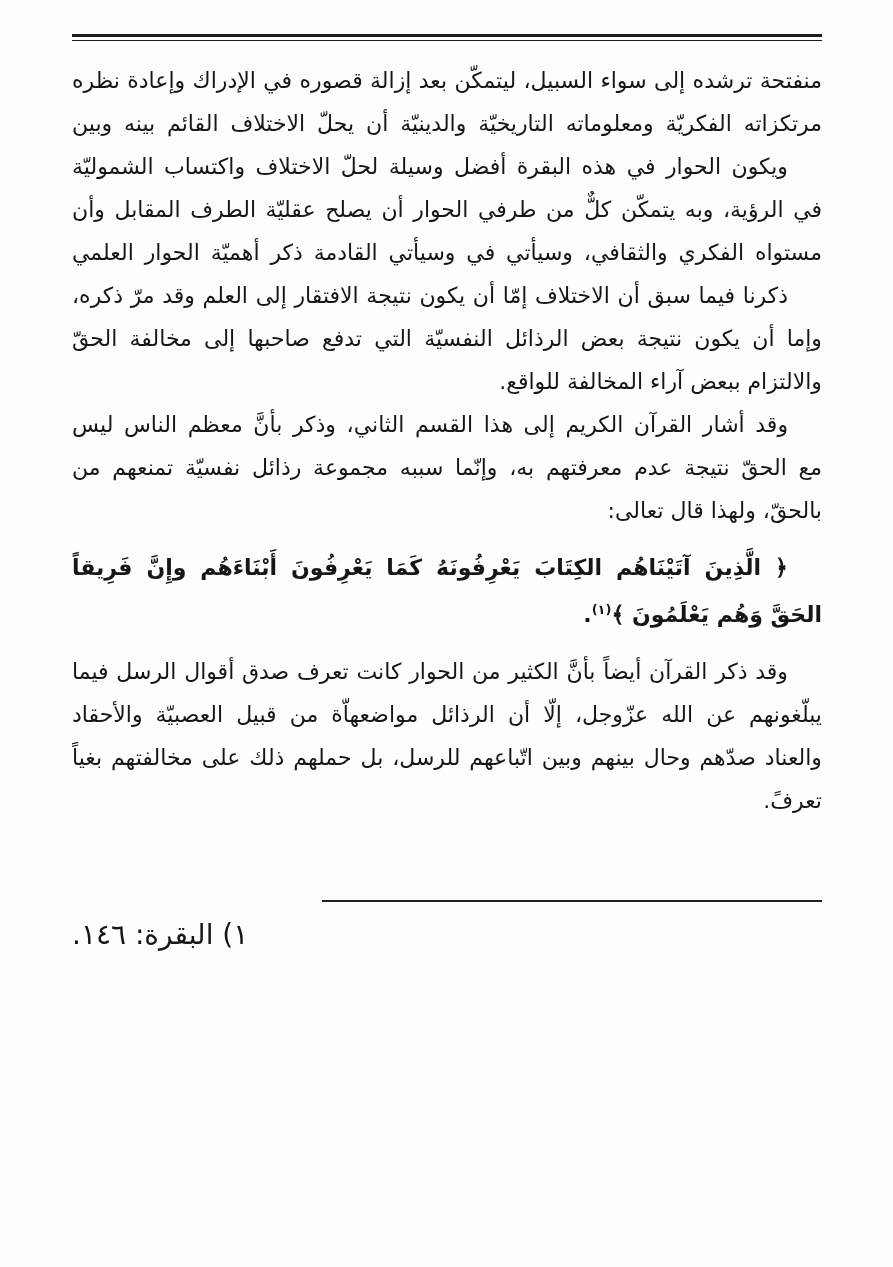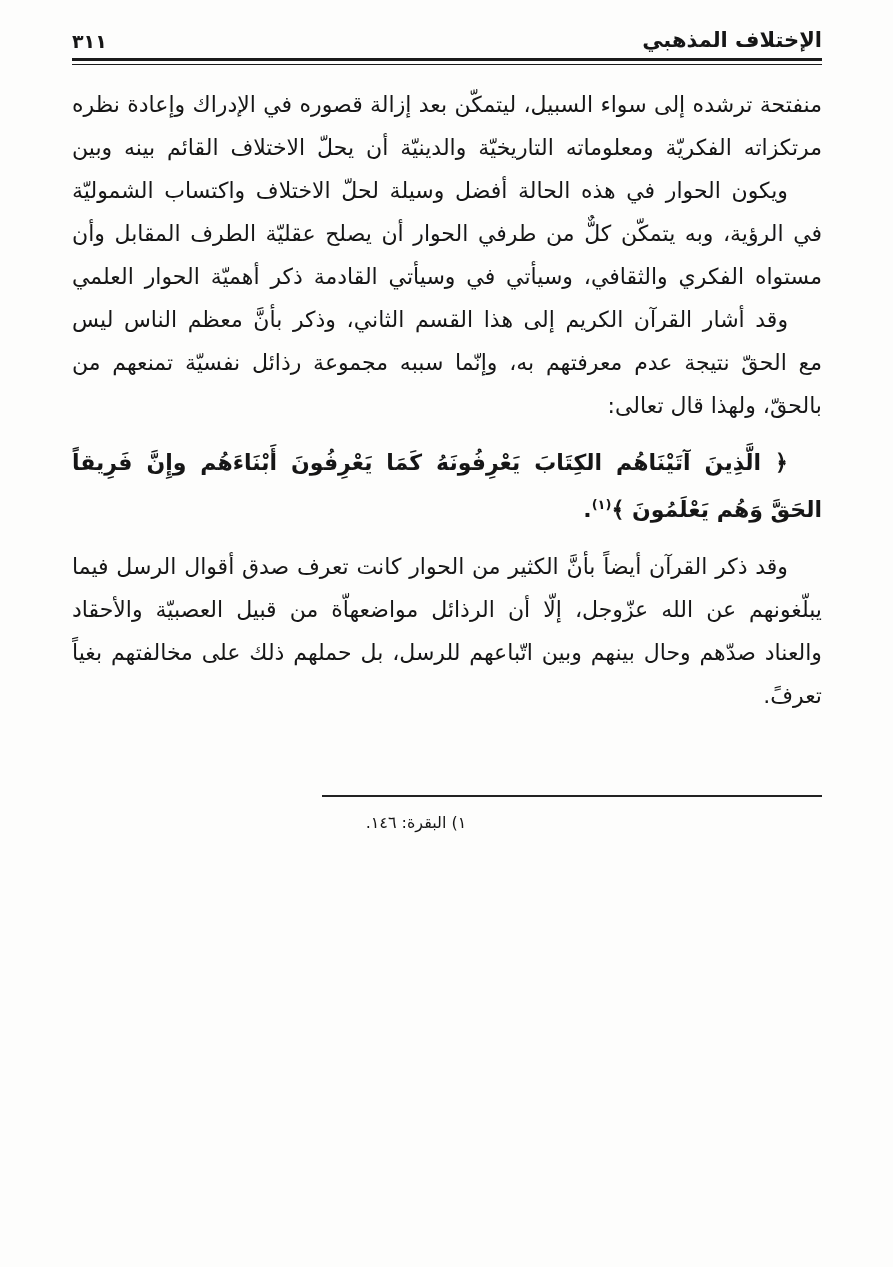--- a/index.html
+++ b/index.html
@@ -66,49 +66,50 @@
 
   
   .footnote-rule {
     margin-top: 78px;
     width: 500px;          
     border-top: 2px solid #222222;
   }
   .footnote-text {
     margin-top: 16px;
     margin-right: 62px;
-    font-size: 16px;
-    text-align: center;
+    font-size: 28px;
+    text-align: left;
   }
 </style>
 </head>
 <body>
 
 <div class="page">
 
-  <div class="header-row">
-    <span class="page-number">٣١١</span>
-    <span class="book-title">الإختلاف المذهبي</span>
-  </div>
   <div class="header-rule"></div>
 
   <div class="body-text">
 
     <p class="para">
       <span class="line">منفتحة ترشده إلى سواء السبيل، ليتمكّن بعد إزالة قصوره في الإدراك وإعادة نظره في</span>
       <span class="line">مرتكزاته الفكريّة ومعلوماته التاريخيّة والدينيّة أن يحلّ الاختلاف القائم بينه وبين</span>
     </p>
 
     <p class="para">
-      <span class="line indent">ويكون الحوار في هذه الحالة أفضل وسيلة لحلّ الاختلاف واكتساب الشموليّة</span>
+      <span class="line indent">ويكون الحوار في هذه البقرة أفضل وسيلة لحلّ الاختلاف واكتساب الشموليّة</span>
       <span class="line">في الرؤية، وبه يتمكّن كلٌّ من طرفي الحوار أن يصلح عقليّة الطرف المقابل وأن يرفع</span>
       <span class="line">مستواه الفكري والثقافي، وسيأتي في وسيأتي القادمة ذكر أهميّة الحوار العلمي</span>
     </p>
 
 
+    <p class="para">
+      <span class="line indent">ذكرنا فيما سبق أن الاختلاف إمّا أن يكون نتيجة الافتقار إلى العلم وقد مرّ ذكره،</span>
+      <span class="line">وإما أن يكون نتيجة بعض الرذائل النفسيّة التي تدفع صاحبها إلى مخالفة الحقّ</span>
+      <span class="line end">والالتزام ببعض آراء المخالفة للواقع.</span>
+    </p>
 
     <p class="para">
       <span class="line indent">وقد أشار القرآن الكريم إلى هذا القسم الثاني، وذكر بأنَّ معظم الناس ليس خلافهم</span>
       <span class="line">مع الحقّ نتيجة عدم معرفتهم به، وإنّما سببه مجموعة رذائل نفسيّة تمنعهم من الإيمان</span>
       <span class="line end">بالحقّ، ولهذا قال تعالى:</span>
     </p>
 
     <p class="para verse">
       <span class="line indent">﴿ الَّذِينَ آتَيْنَاهُم الكِتَابَ يَعْرِفُونَهُ كَمَا يَعْرِفُونَ أَبْنَاءَهُم وإِنَّ فَرِيقاً مِنْهُم لَيَكْتُمُونَ</span>
       <span class="line end"><span>الحَقَّ وَهُم يَعْلَمُونَ ﴾</span><sup>(١)</sup><span>.</span></span>

